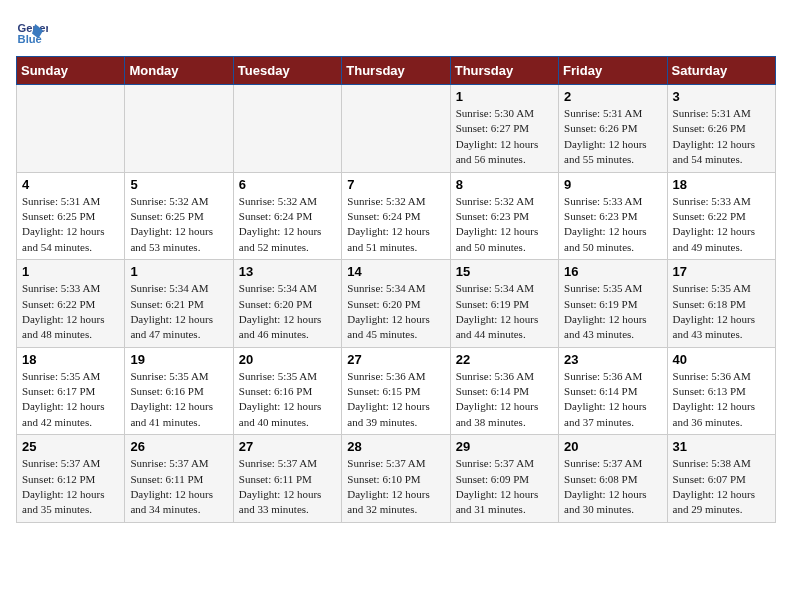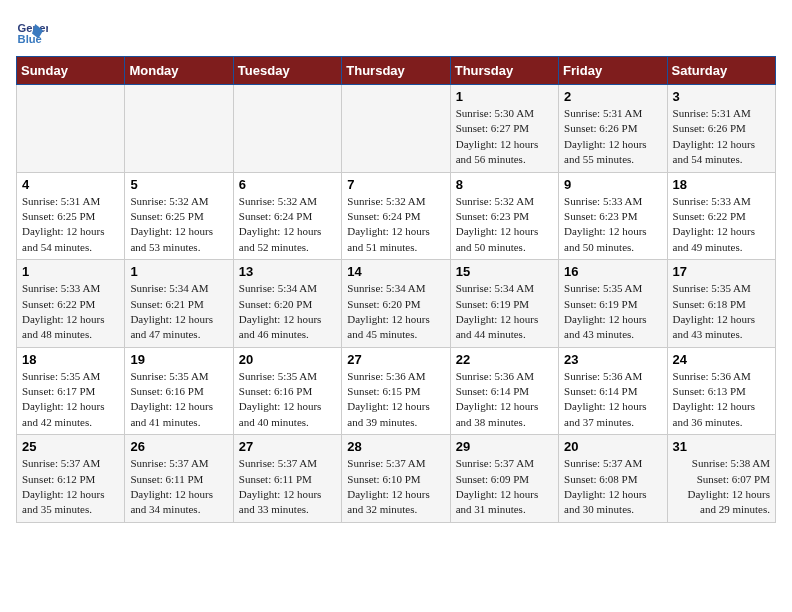--- a/index.html
+++ b/index.html
@@ -279,21 +279,21 @@
 and 38 minutes.</div>
         </td>
         <td>
           <span class="day-num">23</span>
           <div class="day-info" style="white-space: pre-line;">Sunrise: 5:36 AM
 Sunset: 6:14 PM
 Daylight: 12 hours
 and 37 minutes.</div>
         </td>
         <td>
-          <span class="day-num">24</span>
+          <span class="day-num">40</span>
           <div class="day-info" style="white-space: pre-line;">Sunrise: 5:36 AM
 Sunset: 6:13 PM
 Daylight: 12 hours
 and 36 minutes.</div>
         </td>
       </tr>
       <tr>
         <td>
           <span class="day-num">25</span>
           <div class="day-info" style="white-space: pre-line;">Sunrise: 5:37 AM
@@ -331,20 +331,20 @@
         </td>
         <td>
           <span class="day-num">20</span>
           <div class="day-info" style="white-space: pre-line;">Sunrise: 5:37 AM
 Sunset: 6:08 PM
 Daylight: 12 hours
 and 30 minutes.</div>
         </td>
         <td>
           <span class="day-num">31</span>
-          <div class="day-info" style="white-space: pre-line; text-align: right;">Sunrise: 5:38 AM
+          <div class="day-info" style="white-space: pre-line;">Sunrise: 5:38 AM
 Sunset: 6:07 PM
 Daylight: 12 hours
 and 29 minutes.</div>
         </td>
       </tr>
     </tbody>
 </table>
 
 </body></html>

